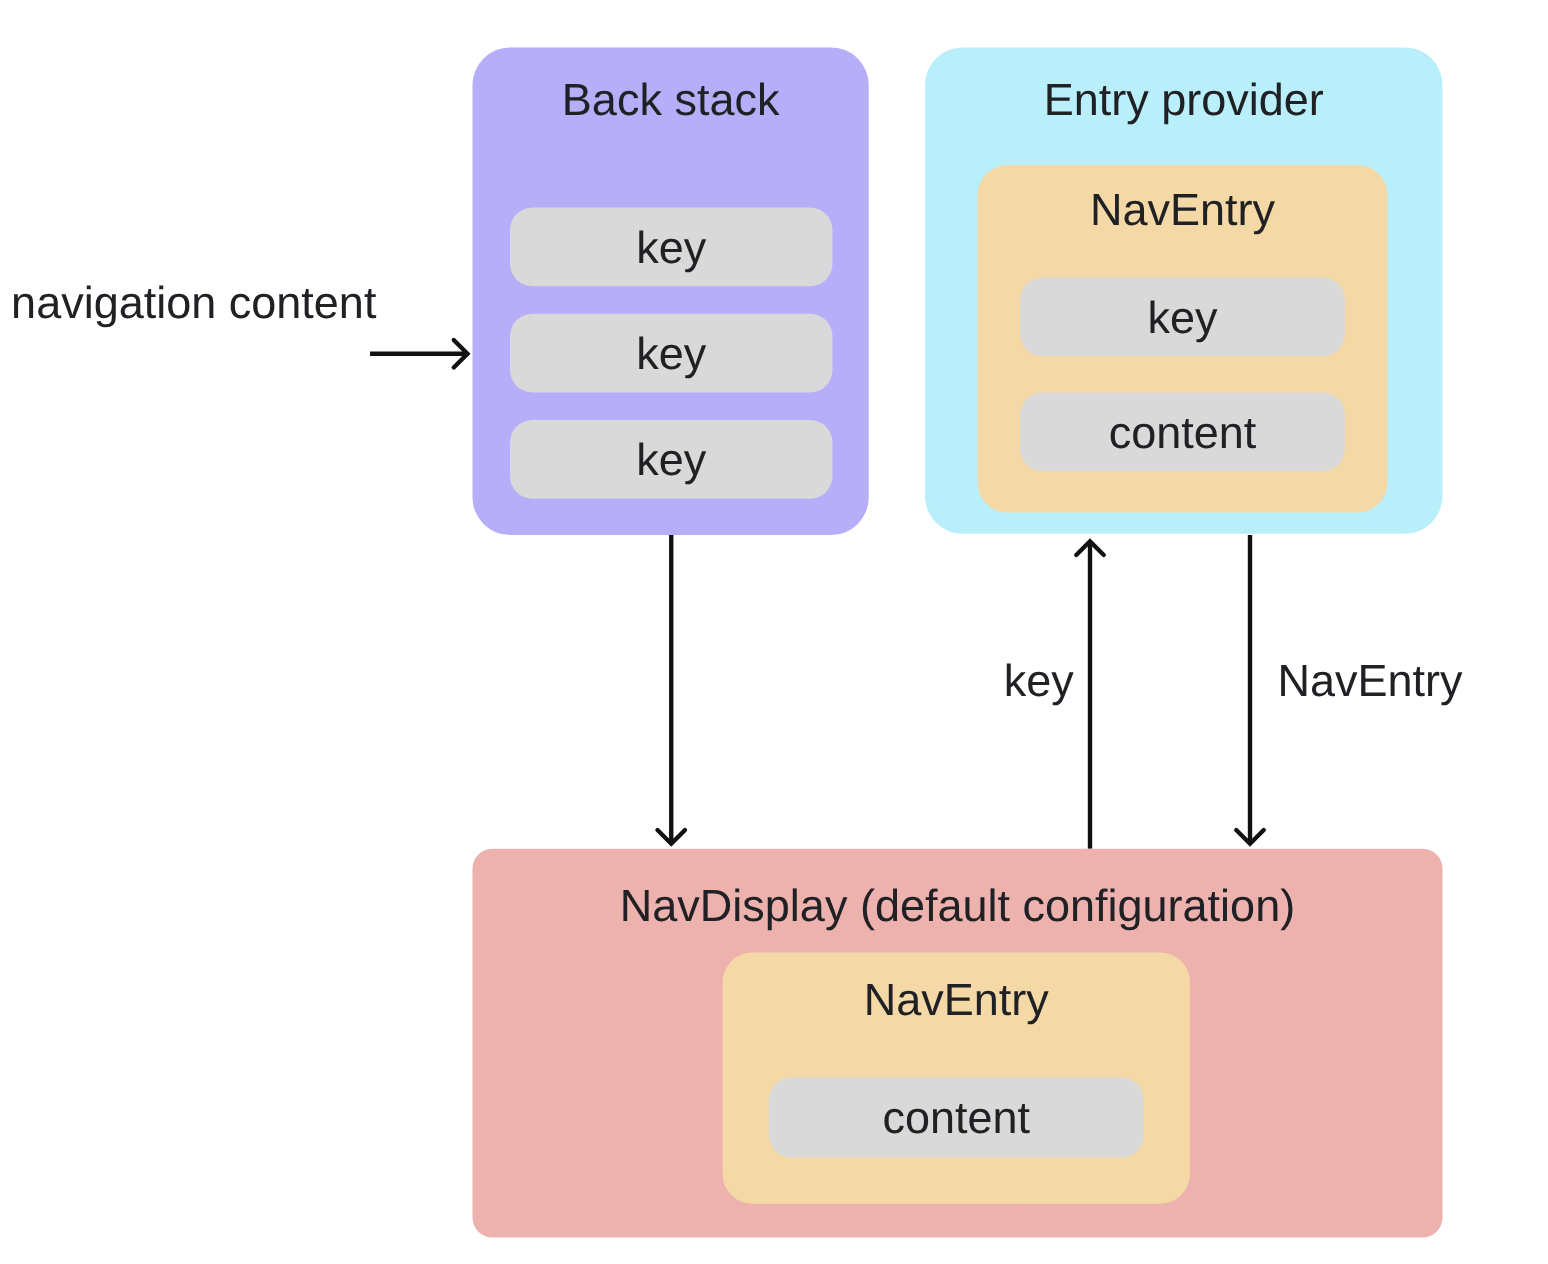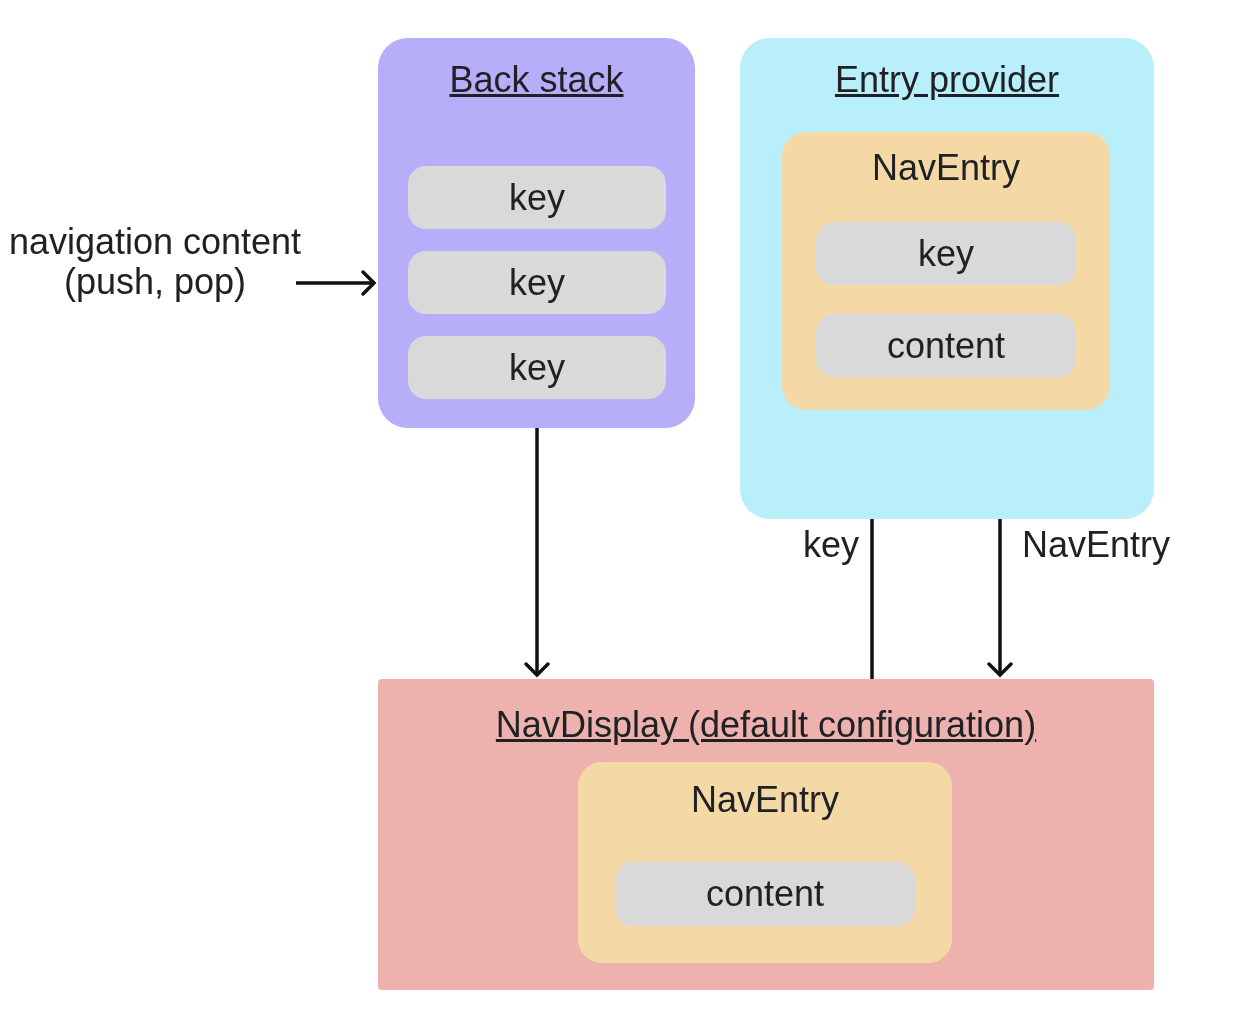--- a/index.html
+++ b/index.html
@@ -14,21 +14,21 @@
   }
   *{box-sizing:border-box;margin:0;padding:0;}
   html,body{background:#fff;}
   body{font-family:"Liberation Sans", sans-serif;color:var(--text);}
   #canvas{
     position:relative;
     width:1238px;height:1011px;
     background:var(--canvas-bg);
     overflow:hidden;
   }
-  .box{position:absolute;text-decoration:underline;}
+  .box{position:absolute;}
   .box-title{
     display:block;text-align:center;
     font-size:36px;line-height:44px;
     color:var(--text);
     white-space:nowrap;
   }
   
   #back-stack{
     left:378px;top:38px;width:317px;height:390px;
     background:var(--back-stack-bg);border-radius:30px;
@@ -39,36 +39,36 @@
   }
   .pill{
     height:63px;border-radius:18px;
     background:var(--pill-bg);
     display:flex;align-items:center;justify-content:center;
     font-size:36px;color:var(--text);
   }
   #back-stack .pill{margin-bottom:22px;}
   
   #entry-provider{
-    left:740px;top:38px;width:414px;height:481px;
+    left:740px;top:38px;width:414px;height:389px;
     background:var(--entry-provider-bg);border-radius:30px;
   }
   #entry-provider .box-title{margin-top:20px;}
   #entry-provider-nav-entry{
     position:absolute;left:42px;top:94px;width:328px;height:278px;
     background:var(--nav-entry-bg);border-radius:24px;
   }
   #entry-provider-nav-entry .box-title{margin-top:14px;}
   #entry-provider-nav-entry .pill{position:absolute;left:34px;width:260px;}
   #ep-key-pill{top:90px;}
   #ep-content-pill{top:182px;}
   
   #nav-display{
     left:378px;top:679px;width:776px;height:311px;
-    background:var(--nav-display-bg);border-radius:4px;
+    background:var(--nav-display-bg);border-radius:16px;
   }
   #nav-display .box-title{margin-top:24px;}
   #nav-display-nav-entry{
     position:absolute;left:200px;top:83px;width:374px;height:201px;
     background:var(--nav-entry-bg);border-radius:24px;
   }
   #nav-display-nav-entry .box-title{margin-top:16px;}
   #nd-content-pill{position:absolute;left:37px;top:100px;width:300px;height:64px;}
   
   #nav-events-label{
@@ -98,21 +98,20 @@
       </marker>
     </defs>
     <line x1="296" y1="283" x2="374" y2="283" marker-end="url(#arrowhead)"></line>
     <line x1="537" y1="428" x2="537" y2="675" marker-end="url(#arrowhead)"></line>
     <line x1="872" y1="679" x2="872" y2="433" marker-end="url(#arrowhead)"></line>
     <line x1="1000" y1="428" x2="1000" y2="675" marker-end="url(#arrowhead)"></line>
   </svg>
 
   <div id="nav-events-label">
     <span style="display:block">navigation content</span>
-    <span style="display:block">(push, pop)</span>
   </div>
 
   <div id="back-stack" class="box">
     <span class="box-title">Back stack</span>
     <div class="pill-stack">
       <div class="pill">key</div>
       <div class="pill">key</div>
       <div class="pill">key</div>
     </div>
   </div>

